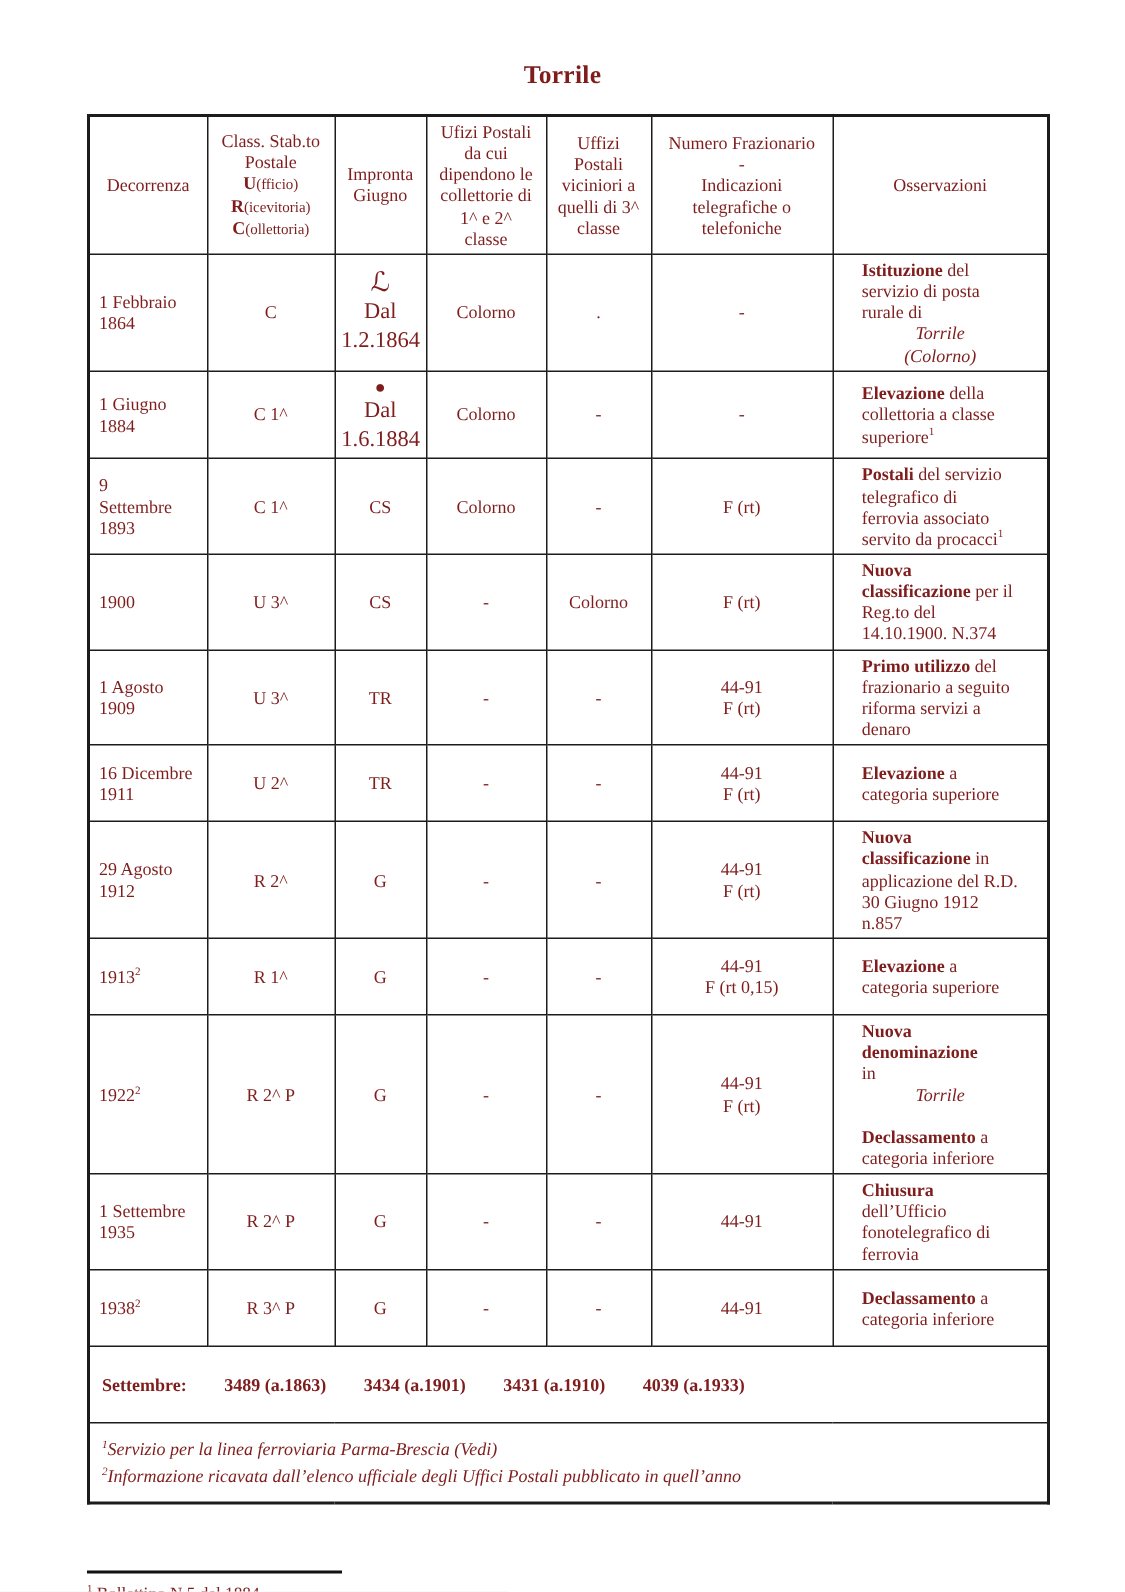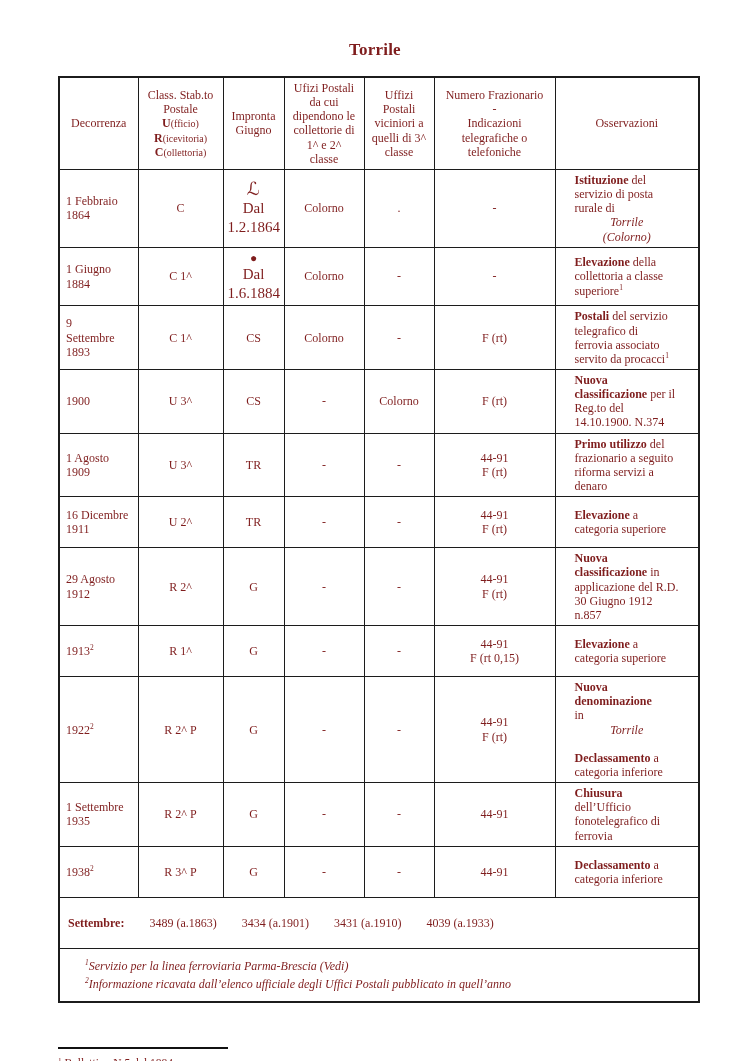--- a/index.html
+++ b/index.html
@@ -71,26 +71,26 @@
     font-family: "DejaVu Serif", "DejaVu Sans", serif;
   }
   .dot { font-size: 12px; line-height: 1.05; }
   sup { font-size: 0.62em; line-height: 0; vertical-align: super; }
   td.abitanti {
     height: 50px;
     text-align: left;
     padding-left: 8px;
     font-weight: bold;
   }
-  .ab-val { margin-left: 25px; font-weight: normal; margin-top: 40px; }
+  .ab-val { margin-left: 25px; font-weight: bold; margin-top: 40px; }
   .ab-label { font-weight: bold; }
   td.notes {
     height: 52px;
     text-align: left;
-    padding: 8px 25px;
+    padding: 8px 8px;
     vertical-align: middle;
   }
   .note-line {
     font-style: italic;
     font-size: 12px;
     line-height: 1.5;
   }
   .footnote-block { margin: 44px 0 0 58px; }
   .footnote-rule {
     width: 170px;

